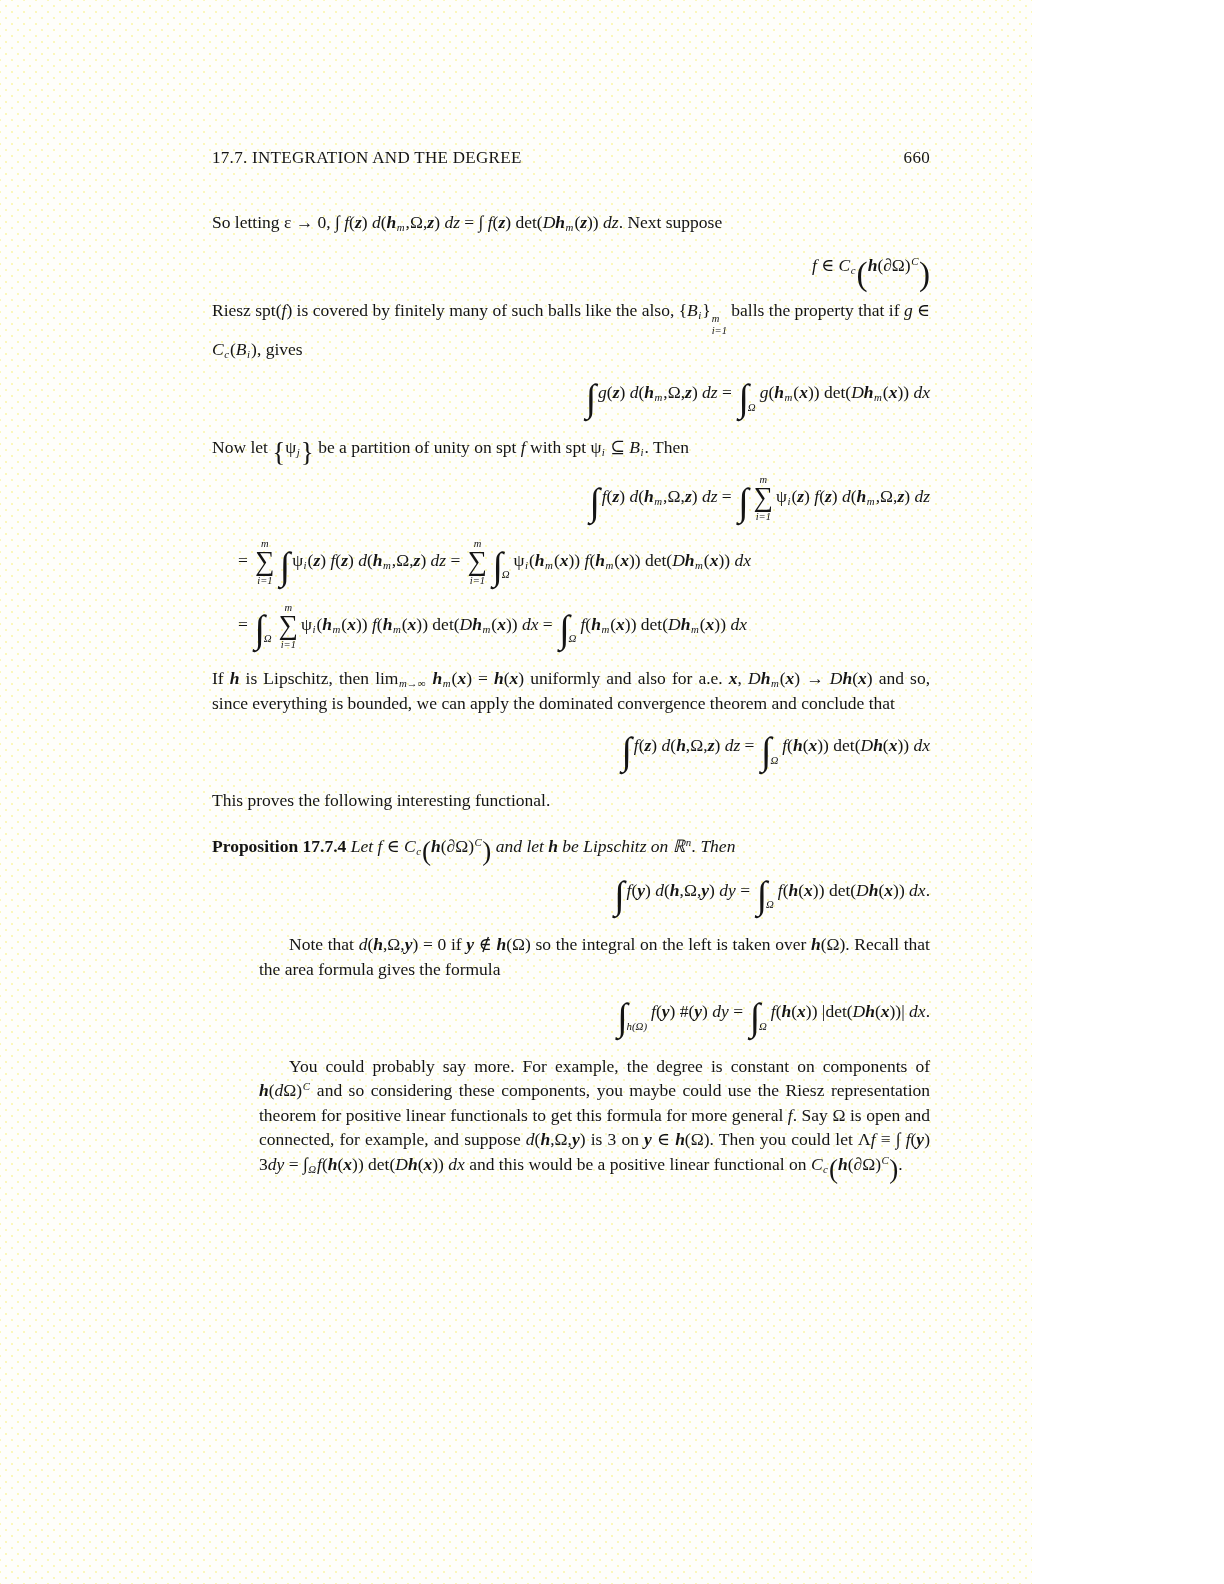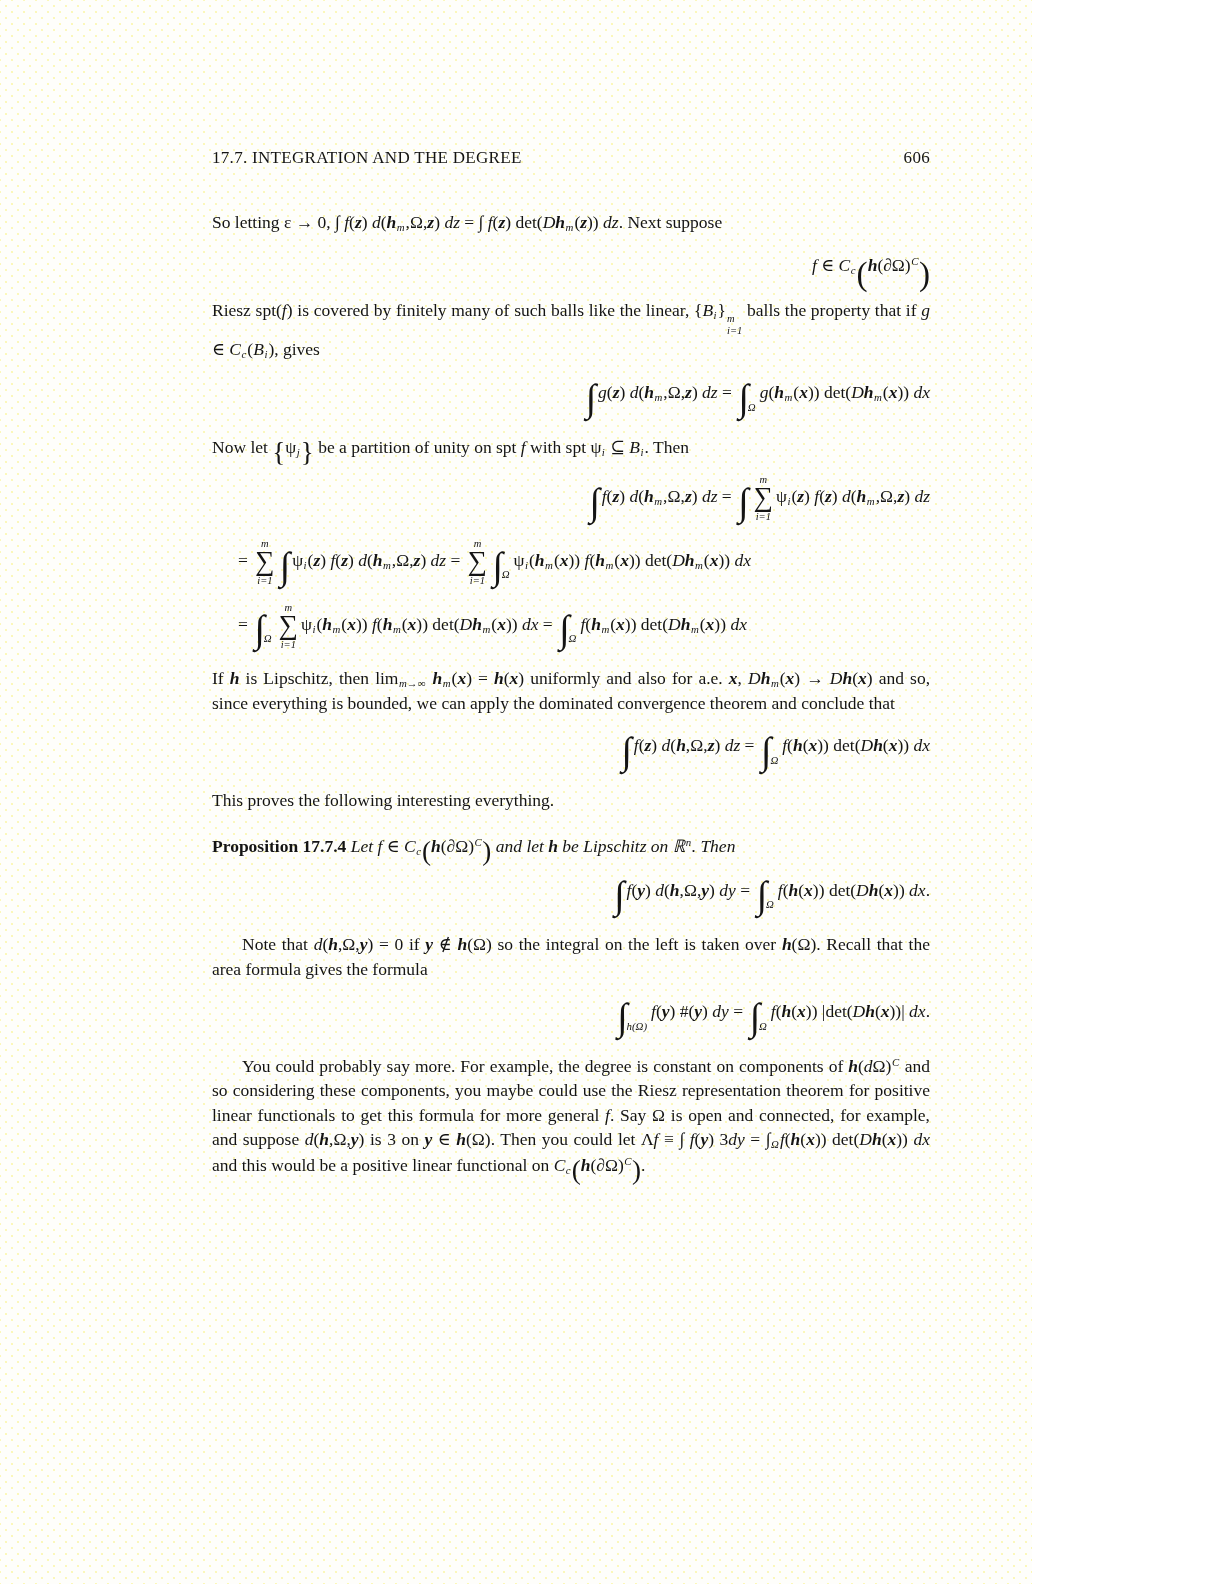--- a/index.html
+++ b/index.html
@@ -21,21 +21,21 @@
   }
   .content{
     position:absolute;left:212px;top:146px;width:718px;
     font-size:17.5px;line-height:1.4;text-align:justify;
   }
   .page-header{
     display:flex;justify-content:space-between;align-items:baseline;
     font-size:17px;letter-spacing:0.3px;margin-bottom:40px;
   }
   .para{margin:0 0 13px 0;}
-  .indent{text-indent:30px;}
+  .indent{text-indent:30px;margin-left:47px;}
   .eq{text-align:right;margin:18px 0 20px 0;white-space:nowrap;}
   .eq-left{text-align:left;padding-left:26px;}
   .eq-tight{margin:14px 0 16px 0;}
   .prop{margin:22px 0 14px 0;}
 
   
   .m-t{font-style:normal;}
   .m-i{font-style:italic;}
   .m-b{font-weight:bold;font-style:normal;}
   .m-bi{font-weight:bold;font-style:italic;}
@@ -53,28 +53,28 @@
   .m-stack-0,.m-stack-1{line-height:1.15;}
 </style>
 </head>
 <body>
 
 <div class="page">
   <div class="content">
 
     <div class="page-header">
       <span>17.7.  INTEGRATION AND THE DEGREE</span>
-      <span>606</span>
+      <span>660</span>
     </div>
 
     <p class="para"><span class="m-t">So letting ε → 0, ∫ </span><span class="m-i">f</span><span class="m-t">(</span><span class="m-bi">z</span><span class="m-t">) </span><span class="m-i">d</span><span class="m-t">(</span><span class="m-bi">h</span><span class="m-sub">m</span><span class="m-t">,Ω,</span><span class="m-bi">z</span><span class="m-t">) </span><span class="m-i">dz</span><span class="m-t"> = ∫ </span><span class="m-i">f</span><span class="m-t">(</span><span class="m-bi">z</span><span class="m-t">) det(</span><span class="m-i">D</span><span class="m-bi">h</span><span class="m-sub">m</span><span class="m-t">(</span><span class="m-bi">z</span><span class="m-t">)) </span><span class="m-i">dz</span><span class="m-t">. Next suppose</span></p>
 
     <div class="eq"><span class="m-i">f</span><span class="m-t"> ∈ </span><span class="m-i">C</span><span class="m-sub">c</span><span class="m-big">(</span><span class="m-bi">h</span><span class="m-t">(∂Ω)</span><span class="m-sup">C</span><span class="m-big">)</span></div>
 
-    <p class="para"><span class="m-t">Riesz spt(</span><span class="m-i">f</span><span class="m-t">) is covered by finitely many of such balls like the linear, {</span><span class="m-i">B</span><span class="m-sub">i</span><span class="m-t">}</span><span class="m-stack">
+    <p class="para"><span class="m-t">Riesz spt(</span><span class="m-i">f</span><span class="m-t">) is covered by finitely many of such balls like the also, {</span><span class="m-i">B</span><span class="m-sub">i</span><span class="m-t">}</span><span class="m-stack">
           <span class="m-stack-0">m</span>
           <span class="m-stack-1">i=1</span>
         </span><span class="m-t"> balls the property that if </span><span class="m-i">g</span><span class="m-t"> ∈ </span><span class="m-i">C</span><span class="m-sub">c</span><span class="m-t">(</span><span class="m-i">B</span><span class="m-sub">i</span><span class="m-t">), gives</span></p>
 
     <div class="eq"><span class="m-int">∫</span><span class="m-i">g</span><span class="m-t">(</span><span class="m-bi">z</span><span class="m-t">) </span><span class="m-i">d</span><span class="m-t">(</span><span class="m-bi">h</span><span class="m-sub">m</span><span class="m-t">,Ω,</span><span class="m-bi">z</span><span class="m-t">) </span><span class="m-i">dz</span><span class="m-t"> = </span><span class="m-int">∫</span><span class="m-isub">Ω</span><span class="m-i">g</span><span class="m-t">(</span><span class="m-bi">h</span><span class="m-sub">m</span><span class="m-t">(</span><span class="m-bi">x</span><span class="m-t">)) det(</span><span class="m-i">D</span><span class="m-bi">h</span><span class="m-sub">m</span><span class="m-t">(</span><span class="m-bi">x</span><span class="m-t">)) </span><span class="m-i">dx</span></div>
 
     <p class="para"><span class="m-t">Now let </span><span class="m-big">{</span><span class="m-t">ψ</span><span class="m-sub">j</span><span class="m-big">}</span><span class="m-t"> be a partition of unity on spt </span><span class="m-i">f</span><span class="m-t"> with spt ψ</span><span class="m-sub">i</span><span class="m-t"> ⊆ </span><span class="m-i">B</span><span class="m-sub">i</span><span class="m-t">. Then</span></p>
 
     <div class="eq eq-tight"><span class="m-int">∫</span><span class="m-i">f</span><span class="m-t">(</span><span class="m-bi">z</span><span class="m-t">) </span><span class="m-i">d</span><span class="m-t">(</span><span class="m-bi">h</span><span class="m-sub">m</span><span class="m-t">,Ω,</span><span class="m-bi">z</span><span class="m-t">) </span><span class="m-i">dz</span><span class="m-t"> = </span><span class="m-int">∫</span><span class="m-sum">
           <span class="m-sum-0">m</span>
@@ -93,21 +93,21 @@
     <div class="eq eq-tight eq-left"><span class="m-t">= </span><span class="m-int">∫</span><span class="m-isub">Ω</span><span class="m-sum">
           <span class="m-sum-0">m</span>
           <span class="m-sum-1">∑</span>
           <span class="m-sum-2">i=1</span>
         </span><span class="m-t">ψ</span><span class="m-sub">i</span><span class="m-t">(</span><span class="m-bi">h</span><span class="m-sub">m</span><span class="m-t">(</span><span class="m-bi">x</span><span class="m-t">)) </span><span class="m-i">f</span><span class="m-t">(</span><span class="m-bi">h</span><span class="m-sub">m</span><span class="m-t">(</span><span class="m-bi">x</span><span class="m-t">)) det(</span><span class="m-i">D</span><span class="m-bi">h</span><span class="m-sub">m</span><span class="m-t">(</span><span class="m-bi">x</span><span class="m-t">)) </span><span class="m-i">dx</span><span class="m-t"> = </span><span class="m-int">∫</span><span class="m-isub">Ω</span><span class="m-i">f</span><span class="m-t">(</span><span class="m-bi">h</span><span class="m-sub">m</span><span class="m-t">(</span><span class="m-bi">x</span><span class="m-t">)) det(</span><span class="m-i">D</span><span class="m-bi">h</span><span class="m-sub">m</span><span class="m-t">(</span><span class="m-bi">x</span><span class="m-t">)) </span><span class="m-i">dx</span></div>
 
     <p class="para"><span class="m-t">If </span><span class="m-bi">h</span><span class="m-t"> is Lipschitz, then lim</span><span class="m-sub">m→∞</span><span class="m-t"> </span><span class="m-bi">h</span><span class="m-sub">m</span><span class="m-t">(</span><span class="m-bi">x</span><span class="m-t">) = </span><span class="m-bi">h</span><span class="m-t">(</span><span class="m-bi">x</span><span class="m-t">) uniformly and also for a.e. </span><span class="m-bi">x</span><span class="m-t">, </span><span class="m-i">D</span><span class="m-bi">h</span><span class="m-sub">m</span><span class="m-t">(</span><span class="m-bi">x</span><span class="m-t">) → </span><span class="m-i">D</span><span class="m-bi">h</span><span class="m-t">(</span><span class="m-bi">x</span><span class="m-t">) and so, since everything is bounded, we can apply the dominated convergence theorem and conclude that</span></p>
 
     <div class="eq"><span class="m-int">∫</span><span class="m-i">f</span><span class="m-t">(</span><span class="m-bi">z</span><span class="m-t">) </span><span class="m-i">d</span><span class="m-t">(</span><span class="m-bi">h</span><span class="m-t">,Ω,</span><span class="m-bi">z</span><span class="m-t">) </span><span class="m-i">dz</span><span class="m-t"> = </span><span class="m-int">∫</span><span class="m-isub">Ω</span><span class="m-i">f</span><span class="m-t">(</span><span class="m-bi">h</span><span class="m-t">(</span><span class="m-bi">x</span><span class="m-t">)) det(</span><span class="m-i">D</span><span class="m-bi">h</span><span class="m-t">(</span><span class="m-bi">x</span><span class="m-t">)) </span><span class="m-i">dx</span></div>
 
-    <p class="para"><span class="m-t">This proves the following interesting everything.</span></p>
+    <p class="para"><span class="m-t">This proves the following interesting functional.</span></p>
 
     <p class="para prop"><span class="m-b">Proposition 17.7.4</span><span class="m-i">  Let f ∈ C</span><span class="m-sub">c</span><span class="m-big">(</span><span class="m-bi">h</span><span class="m-t">(∂Ω)</span><span class="m-sup">C</span><span class="m-big">)</span><span class="m-i">  and let </span><span class="m-bi">h</span><span class="m-i"> be Lipschitz on ℝ</span><span class="m-sup">n</span><span class="m-i">. Then</span></p>
 
     <div class="eq"><span class="m-int">∫</span><span class="m-i">f</span><span class="m-t">(</span><span class="m-bi">y</span><span class="m-t">) </span><span class="m-i">d</span><span class="m-t">(</span><span class="m-bi">h</span><span class="m-t">,Ω,</span><span class="m-bi">y</span><span class="m-t">) </span><span class="m-i">dy</span><span class="m-t"> = </span><span class="m-int">∫</span><span class="m-isub">Ω</span><span class="m-i">f</span><span class="m-t">(</span><span class="m-bi">h</span><span class="m-t">(</span><span class="m-bi">x</span><span class="m-t">)) det(</span><span class="m-i">D</span><span class="m-bi">h</span><span class="m-t">(</span><span class="m-bi">x</span><span class="m-t">)) </span><span class="m-i">dx</span><span class="m-t">.</span></div>
 
     <p class="para indent"><span class="m-t">Note that </span><span class="m-i">d</span><span class="m-t">(</span><span class="m-bi">h</span><span class="m-t">,Ω,</span><span class="m-bi">y</span><span class="m-t">) = 0 if </span><span class="m-bi">y</span><span class="m-t"> ∉ </span><span class="m-bi">h</span><span class="m-t">(Ω) so the integral on the left is taken over </span><span class="m-bi">h</span><span class="m-t">(Ω). Recall that the area formula gives the formula</span></p>
 
     <div class="eq"><span class="m-int">∫</span><span class="m-isub">h(Ω)</span><span class="m-i">f</span><span class="m-t">(</span><span class="m-bi">y</span><span class="m-t">) #(</span><span class="m-bi">y</span><span class="m-t">) </span><span class="m-i">dy</span><span class="m-t"> = </span><span class="m-int">∫</span><span class="m-isub">Ω</span><span class="m-i">f</span><span class="m-t">(</span><span class="m-bi">h</span><span class="m-t">(</span><span class="m-bi">x</span><span class="m-t">)) |det(</span><span class="m-i">D</span><span class="m-bi">h</span><span class="m-t">(</span><span class="m-bi">x</span><span class="m-t">))| </span><span class="m-i">dx</span><span class="m-t">.</span></div>
 
     <p class="para indent"><span class="m-t">You could probably say more. For example, the degree is constant on components of </span><span class="m-bi">h</span><span class="m-t">(</span><span class="m-i">d</span><span class="m-t">Ω)</span><span class="m-sup">C</span><span class="m-t"> and so considering these components, you maybe could use the Riesz representation theorem for positive linear functionals to get this formula for more general </span><span class="m-i">f</span><span class="m-t">. Say Ω is open and connected, for example, and suppose </span><span class="m-i">d</span><span class="m-t">(</span><span class="m-bi">h</span><span class="m-t">,Ω,</span><span class="m-bi">y</span><span class="m-t">) is 3 on </span><span class="m-bi">y</span><span class="m-t"> ∈ </span><span class="m-bi">h</span><span class="m-t">(Ω). Then you could let Λ</span><span class="m-i">f</span><span class="m-t"> ≡ ∫ </span><span class="m-i">f</span><span class="m-t">(</span><span class="m-bi">y</span><span class="m-t">) 3</span><span class="m-i">dy</span><span class="m-t"> = ∫</span><span class="m-sub">Ω</span><span class="m-i">f</span><span class="m-t">(</span><span class="m-bi">h</span><span class="m-t">(</span><span class="m-bi">x</span><span class="m-t">)) det(</span><span class="m-i">D</span><span class="m-bi">h</span><span class="m-t">(</span><span class="m-bi">x</span><span class="m-t">)) </span><span class="m-i">dx</span><span class="m-t"> and this would be a positive linear functional on </span><span class="m-i">C</span><span class="m-sub">c</span><span class="m-big">(</span><span class="m-bi">h</span><span class="m-t">(∂Ω)</span><span class="m-sup">C</span><span class="m-big">)</span><span class="m-t">.</span></p>

